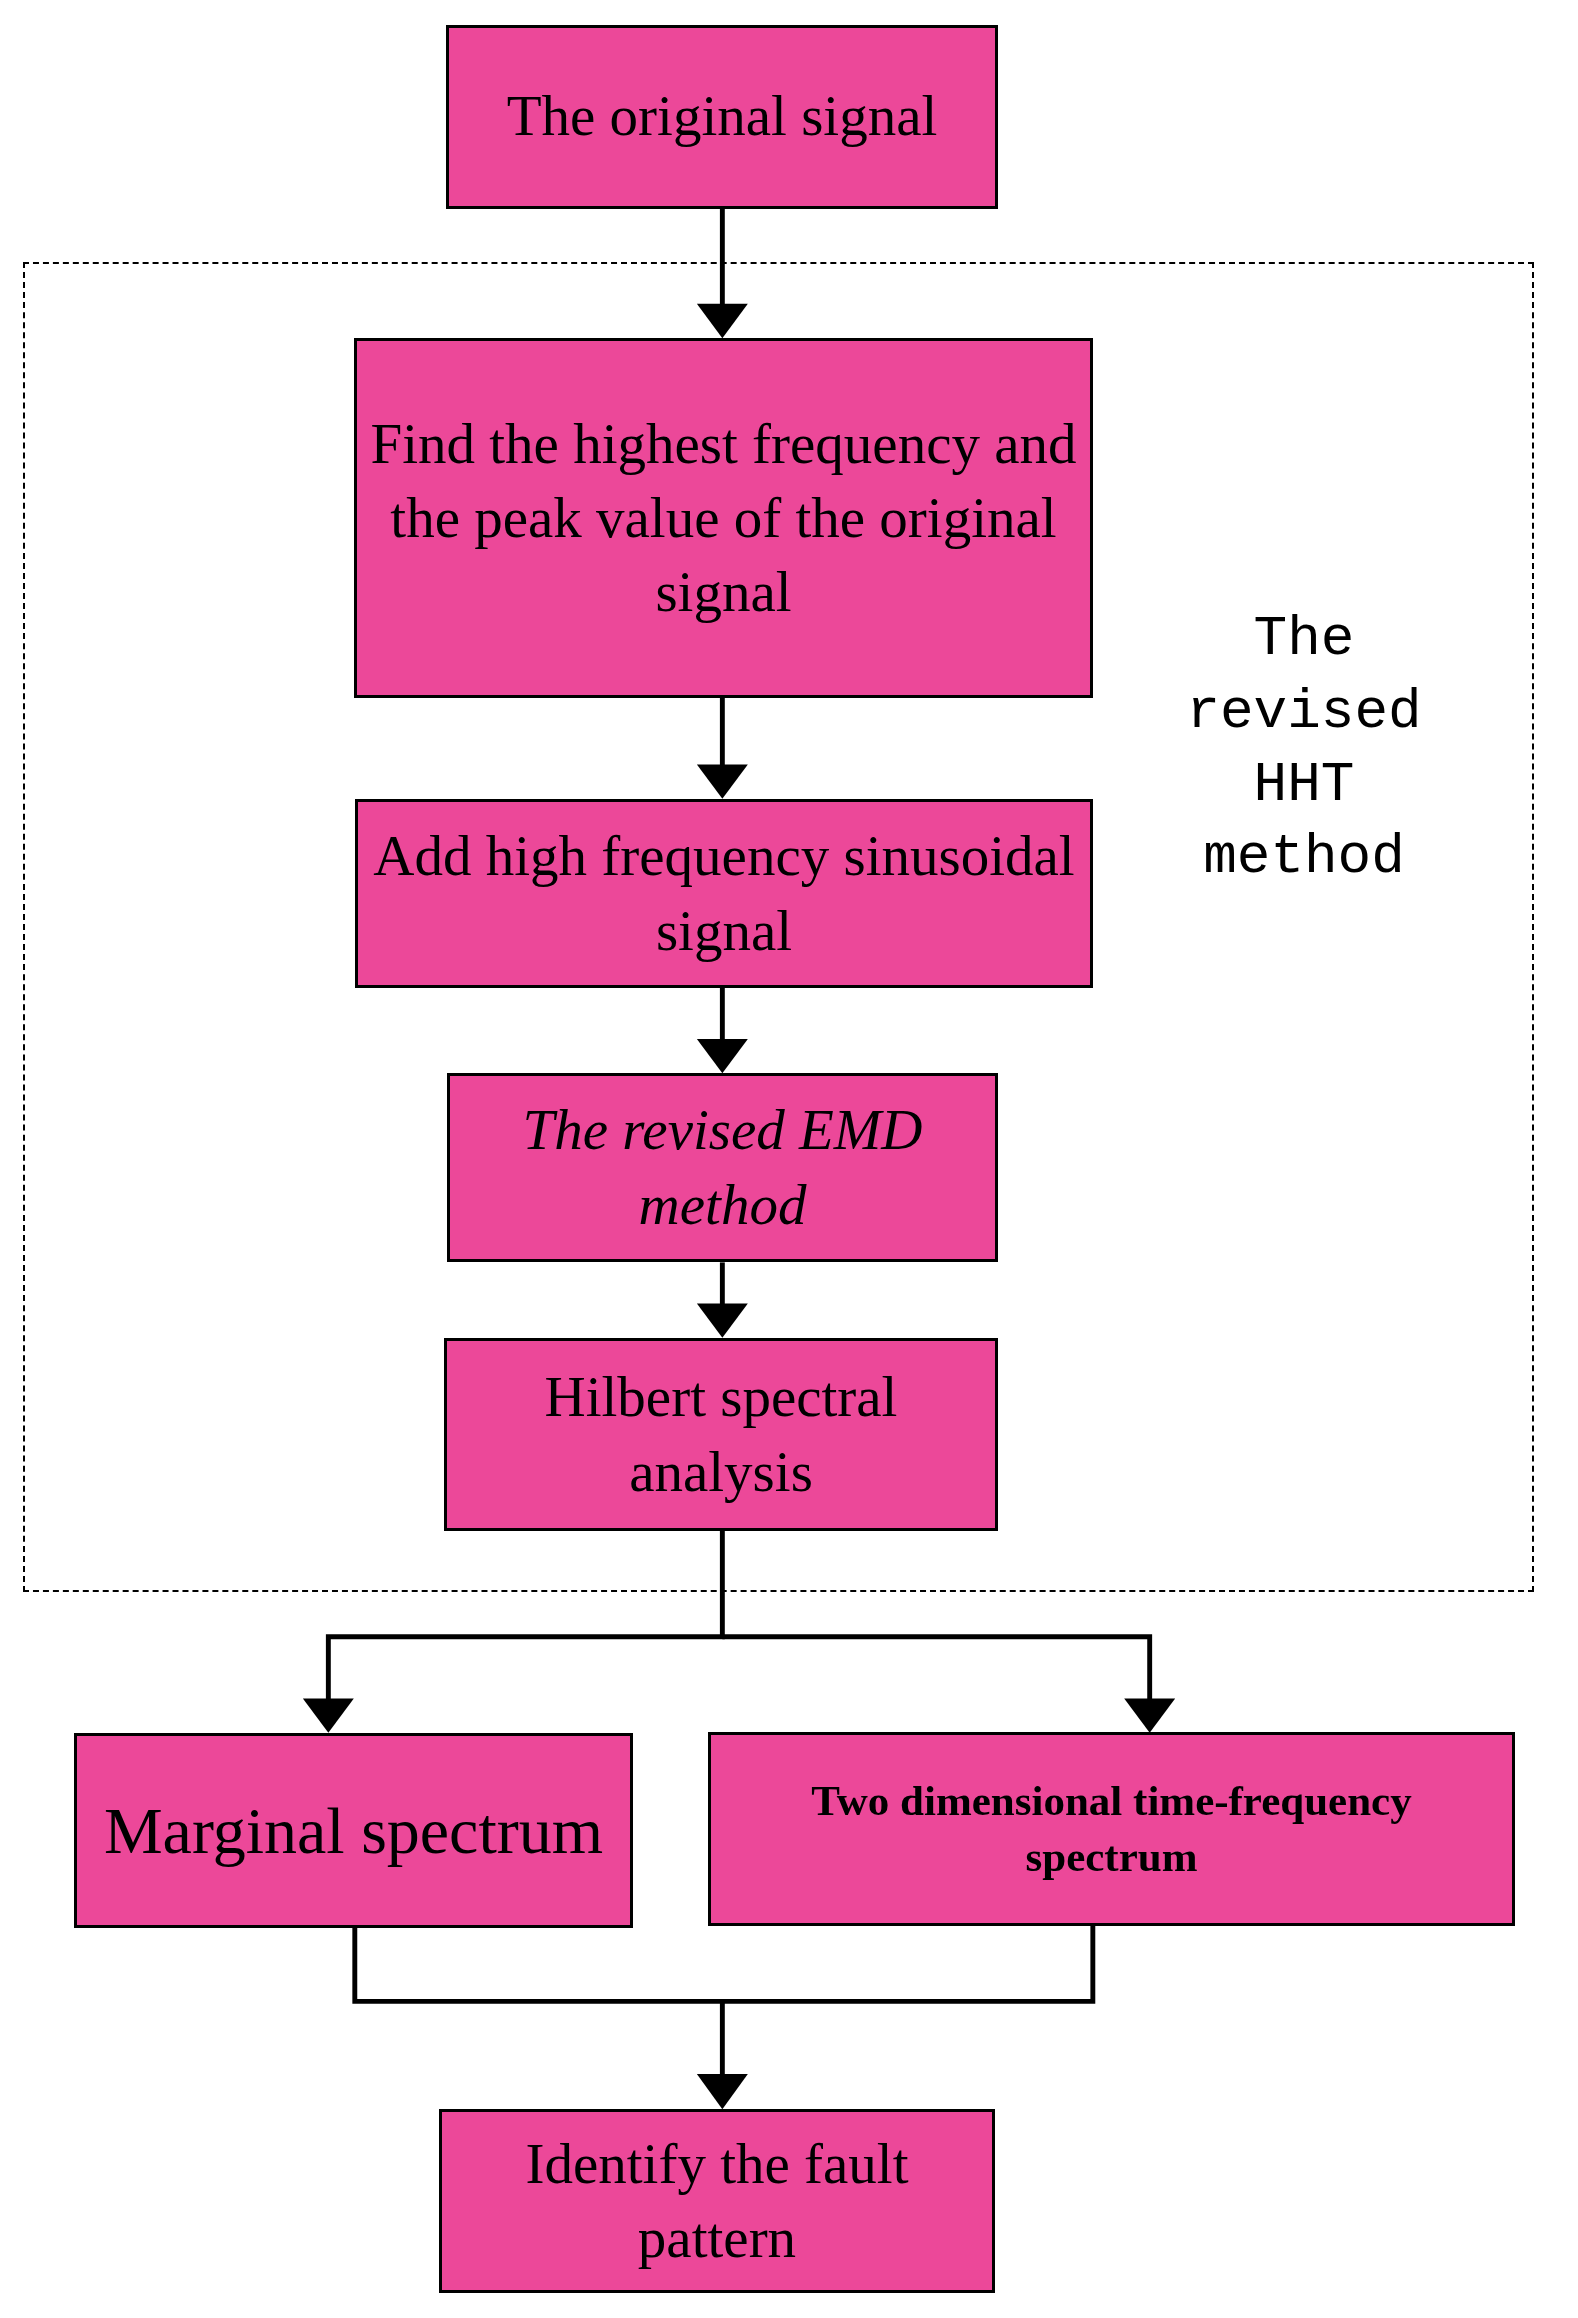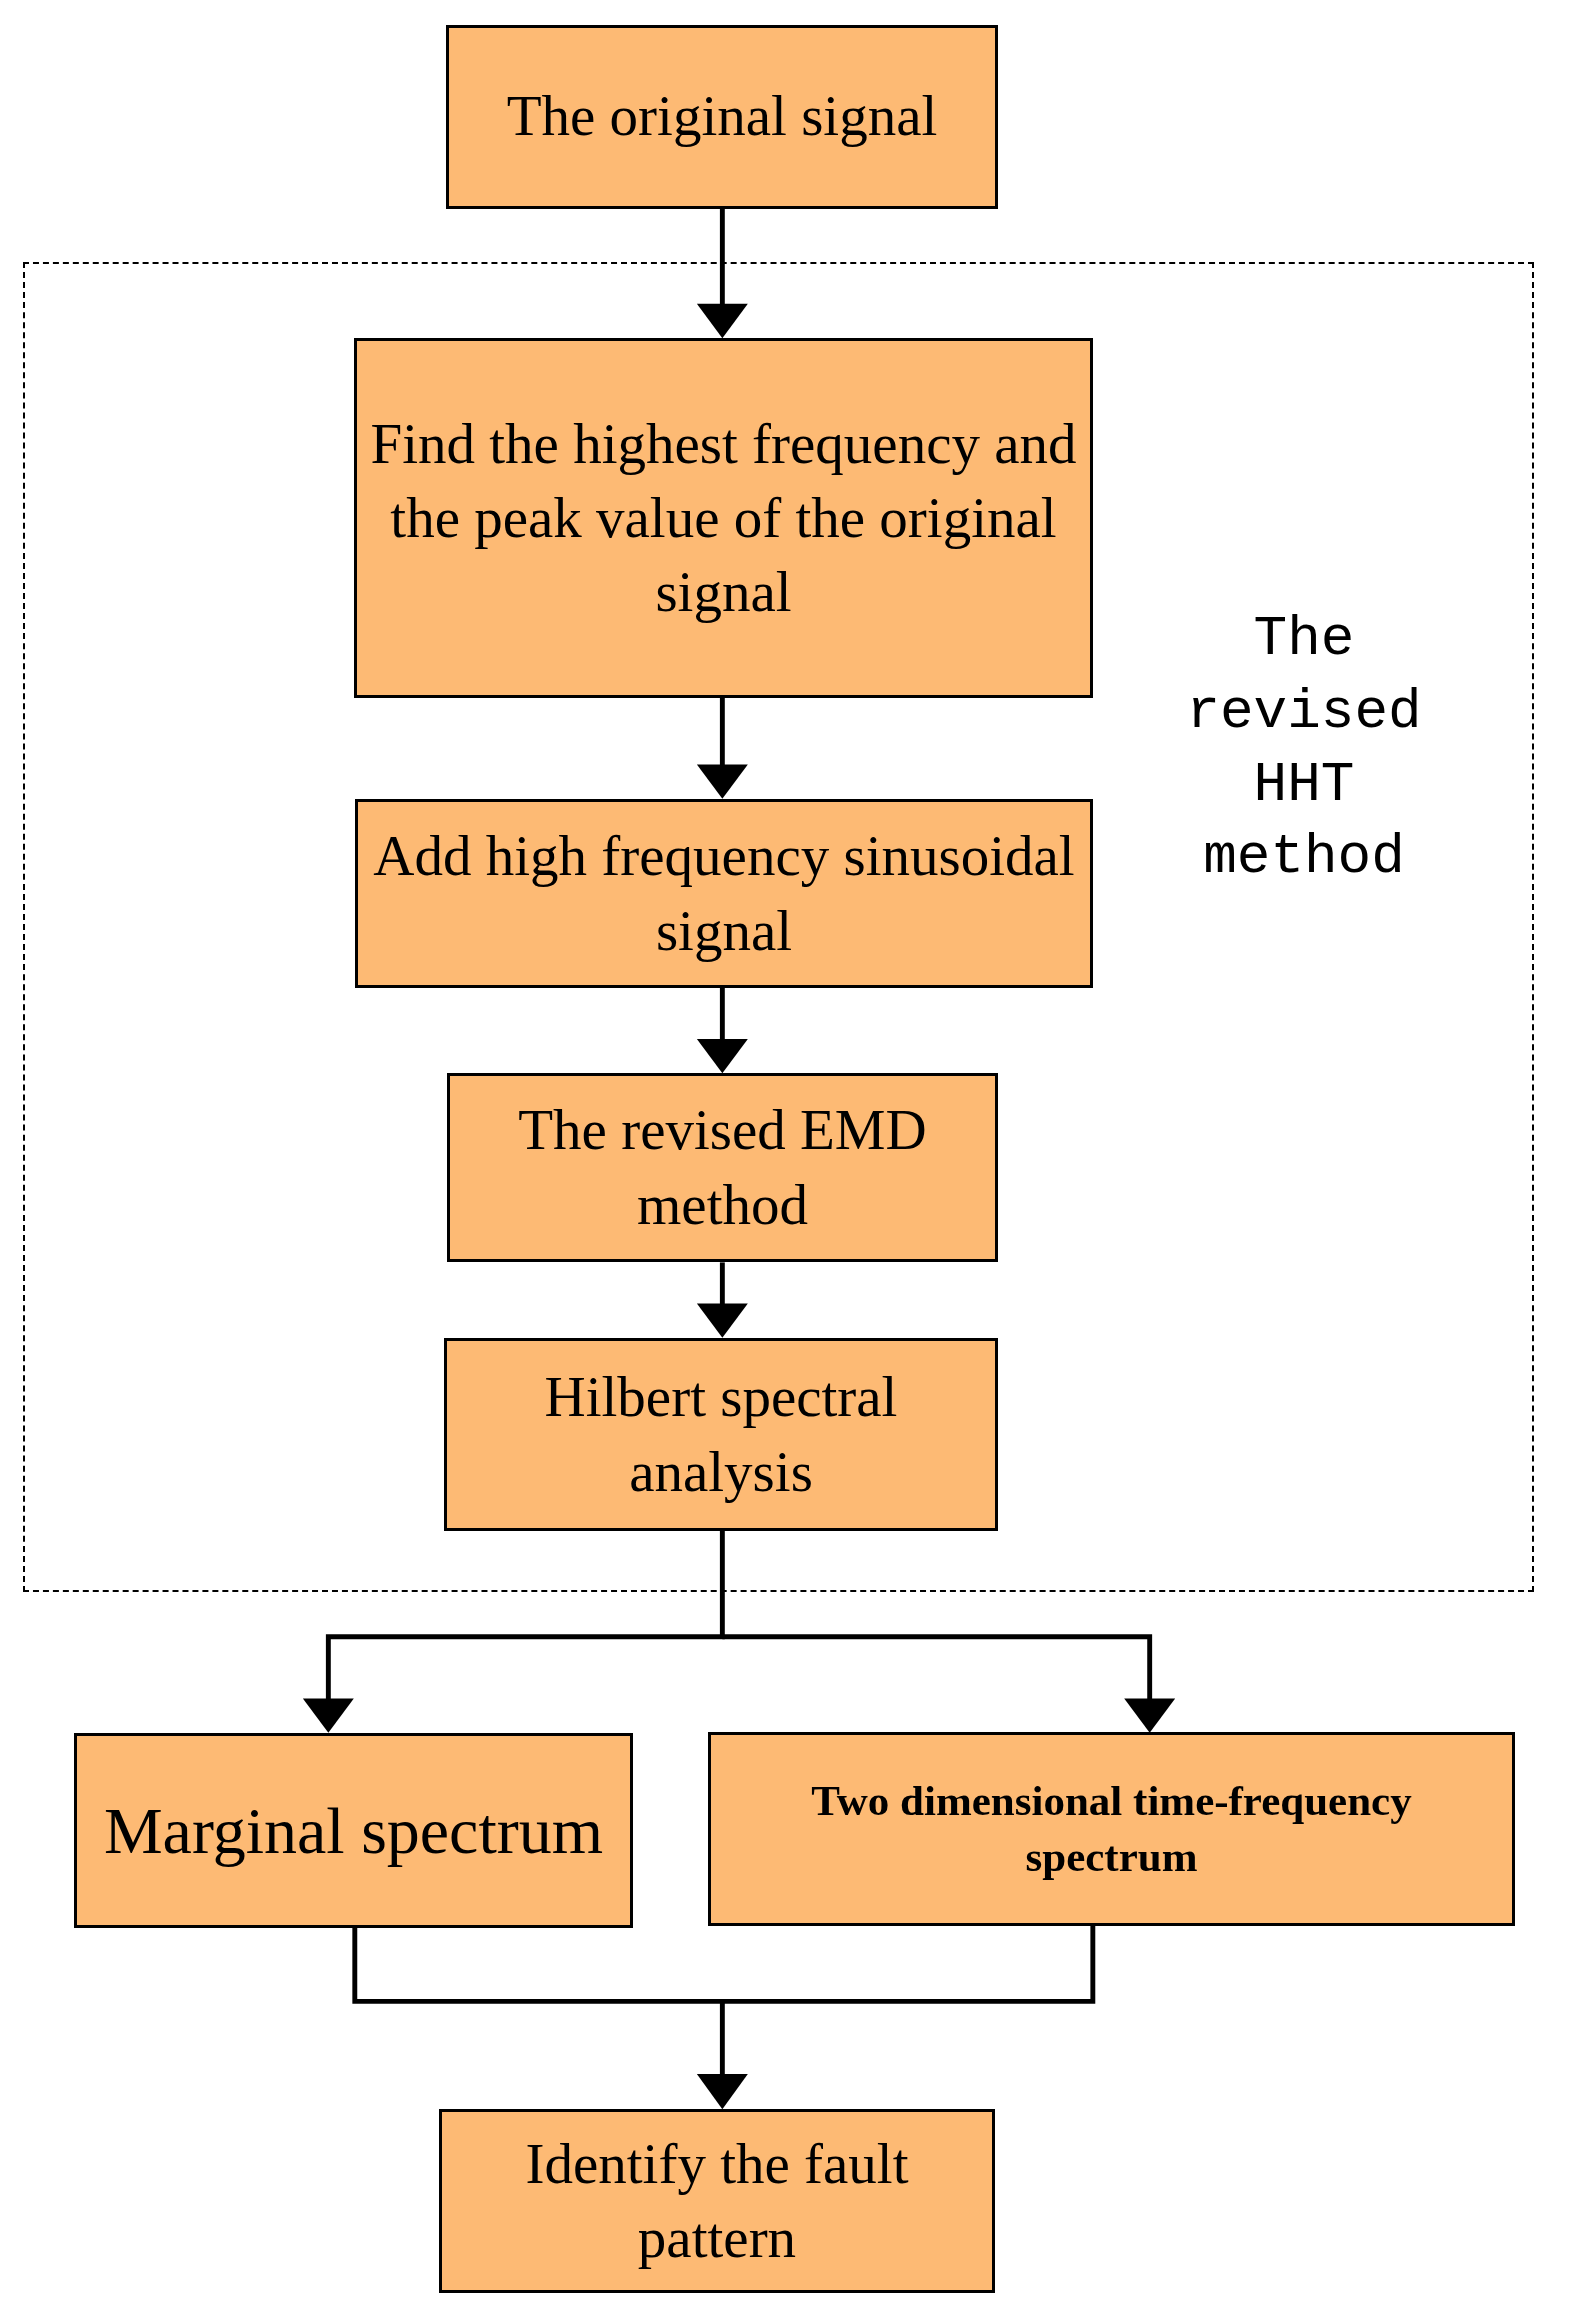--- a/index.html
+++ b/index.html
@@ -13,21 +13,21 @@
     width: 1578px;
     height: 2318px;
     background: #ffffff;
     font-family: "Liberation Serif", "DejaVu Serif", serif;
     overflow: hidden;
   }
   .node {
     position: absolute;
     box-sizing: border-box;
     border: 3.9px solid #000000;
-    background: #fdba74;
+    background: #ec4899;
     display: flex;
     align-items: center;
     justify-content: flex-start;
     text-align: center;
     color: #000000;
     line-height: 1.30;
     z-index: 3;
   }
   .node .label {
     display: block;
@@ -105,21 +105,21 @@
   </div>
 
   <div class="node" style="left:355px; top:799px; width:738px; height:189px; font-size:57px;">
     <span class="label">Add high frequency sinusoidal signal</span>
   </div>
 
   <div class="node" style="left:354px; top:338px; width:739px; height:360px; font-size:57px;">
     <span class="label">Find the highest frequency and the peak value of the original signal</span>
   </div>
 
-  <div class="node" style="left:447px; top:1073px; width:551px; height:189px; font-size:57px;">
+  <div class="node" style="left:447px; top:1073px; width:551px; height:189px; font-size:57px;font-style:italic;">
     <span class="label">The revised EMD method</span>
   </div>
 
   <div class="node" style="left:444px; top:1338px; width:554px; height:193px; font-size:57px;">
     <span class="label">Hilbert spectral analysis</span>
   </div>
 
   <div class="node" style="left:74px; top:1733px; width:559px; height:195px; font-size:66px;">
     <span class="label">Marginal spectrum</span>
   </div>

